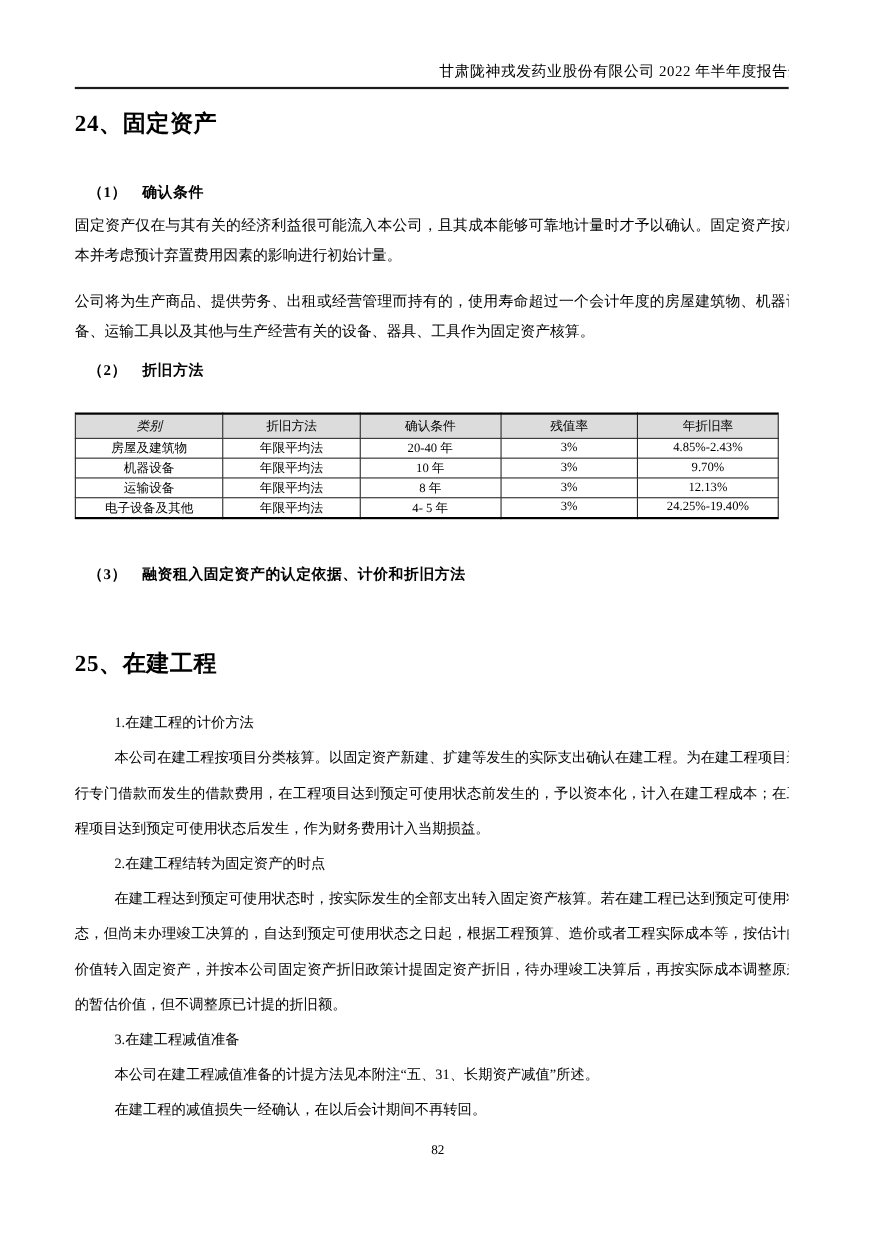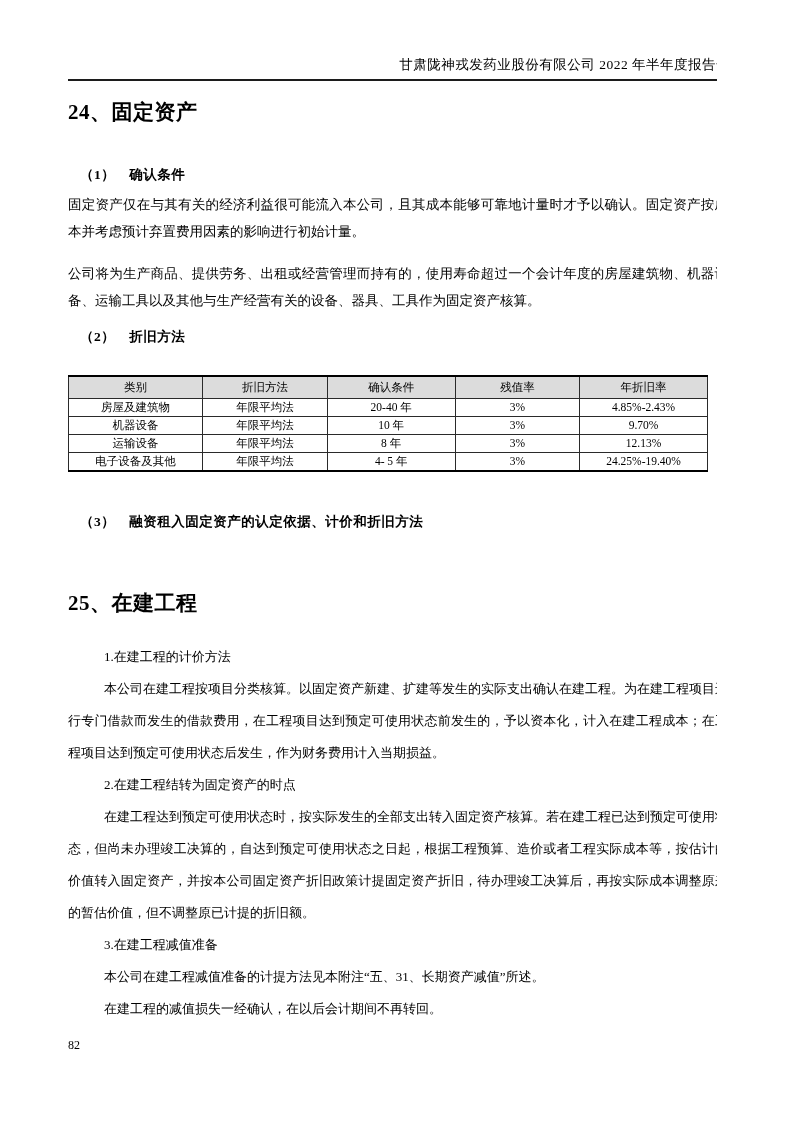--- a/index.html
+++ b/index.html
@@ -63,21 +63,21 @@
   table.dep-table { border-top: 2px solid #000; border-bottom: 2px solid #000; }
   table.dep-table thead th {
     background: #dcdcdc;
     text-align: center;
     height: 22px;
   }
   table.dep-table tbody td {
     text-align: center;
     height: 18px;
   }
-  .col-cat  { width: 21%; }
+  .col-cat  { width: 21%; font-style: italic; }
   .col-meth { width: 19.5%; }
   .col-life { width: 20%; }
   .col-res  { width: 19.5%; }
   .col-rate { width: 20%; }
   .t24-sub3 { margin-top: 41px; }
   .t25 { margin-top: 58px; }
   .s25-block {
     margin-top: 24px;
     font-size: 13px;
     line-height: 32px;
@@ -89,21 +89,21 @@
   }
   .s25-block p.cip-text {
     text-indent: 36px;
     text-align: justify;
     line-height: 32px;
   }
   .page-number {
     position: absolute;
     top: 1038px;
     left: 68px; width: 660px;
-    text-align: left;
+    text-align: center;
     font-size: 12px;
   }
 </style>
 </head>
 <body>
 
 <div class="page">
 
   <div class="doc-header">甘肃陇神戎发药业股份有限公司 2022 年半年度报告全文</div>
 

